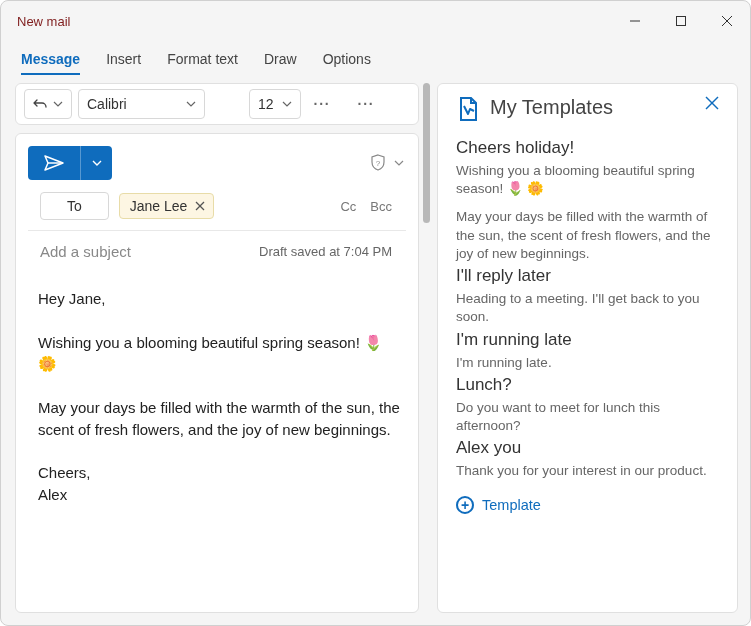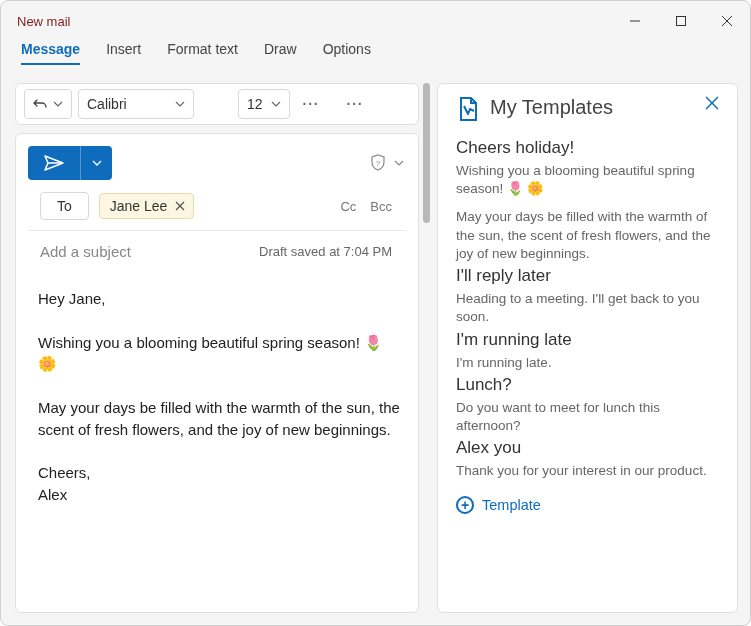--- a/index.html
+++ b/index.html
@@ -33,21 +33,21 @@
   .win-btn {
     width: 46px; height: 40px;
     display: flex; align-items: center; justify-content: center;
     color: #333;
   }
   .tabs {
     display: flex;
     gap: 26px;
     padding: 0 20px;
     height: 34px;
-    align-items: flex-start;
+    align-items: flex-end;
     flex-shrink: 0;
   }
   .tab {
     padding-bottom: 6px;
     color: #444;
     font-size: 14px;
     cursor: pointer;
     border-bottom: 2px solid transparent;
   }
   .tab.active {
@@ -89,21 +89,21 @@
   .select-box {
     display: flex; align-items: center; justify-content: space-between;
     border: 1px solid #d8d8d8;
     border-radius: 4px;
     height: 30px;
     padding: 0 8px;
     background: #fff;
     font-size: 14px;
     color: #333;
   }
-  .font-box { width: 116px; text-align: right; }
+  .font-box { width: 127px; text-align: right; }
   .size-box { width: 52px; margin-left: 38px; }
   .chev-down { width:10px; height:10px; }
   .overflow { display:flex;align-items:center;justify-content:center;width:30px;height:30px;color:#666;font-weight:bold;letter-spacing:1px; }
   .message-card {
     background:#fff;
     border:1px solid #e0e0e0;
     border-radius:6px;
     margin-top:8px;
     flex:1;
     display:flex;
@@ -132,21 +132,21 @@
   .shield-group { display:flex;align-items:center;gap:8px;color:#777; }
   .to-row {
     display:flex; align-items:center;
     padding: 0 14px 10px 12px;
     gap:10px;
     border-bottom:1px solid #e8e8e8;
     margin: 0 12px;
   }
   .to-btn {
     border:1px solid #d8d8d8; border-radius:4px;
-    padding:5px 16px; background:#fff; font-size:14px; color:#333;
+    padding:5px 26px; background:#fff; font-size:14px; color:#333;
   }
   .chip {
     display:flex;align-items:center;gap:8px;
     background:#fdf6e3;
     border:1px solid #e8dca8;
     border-radius:4px;
     padding:4px 8px 4px 10px;
     font-size:14px;
     color:#333;
   }

